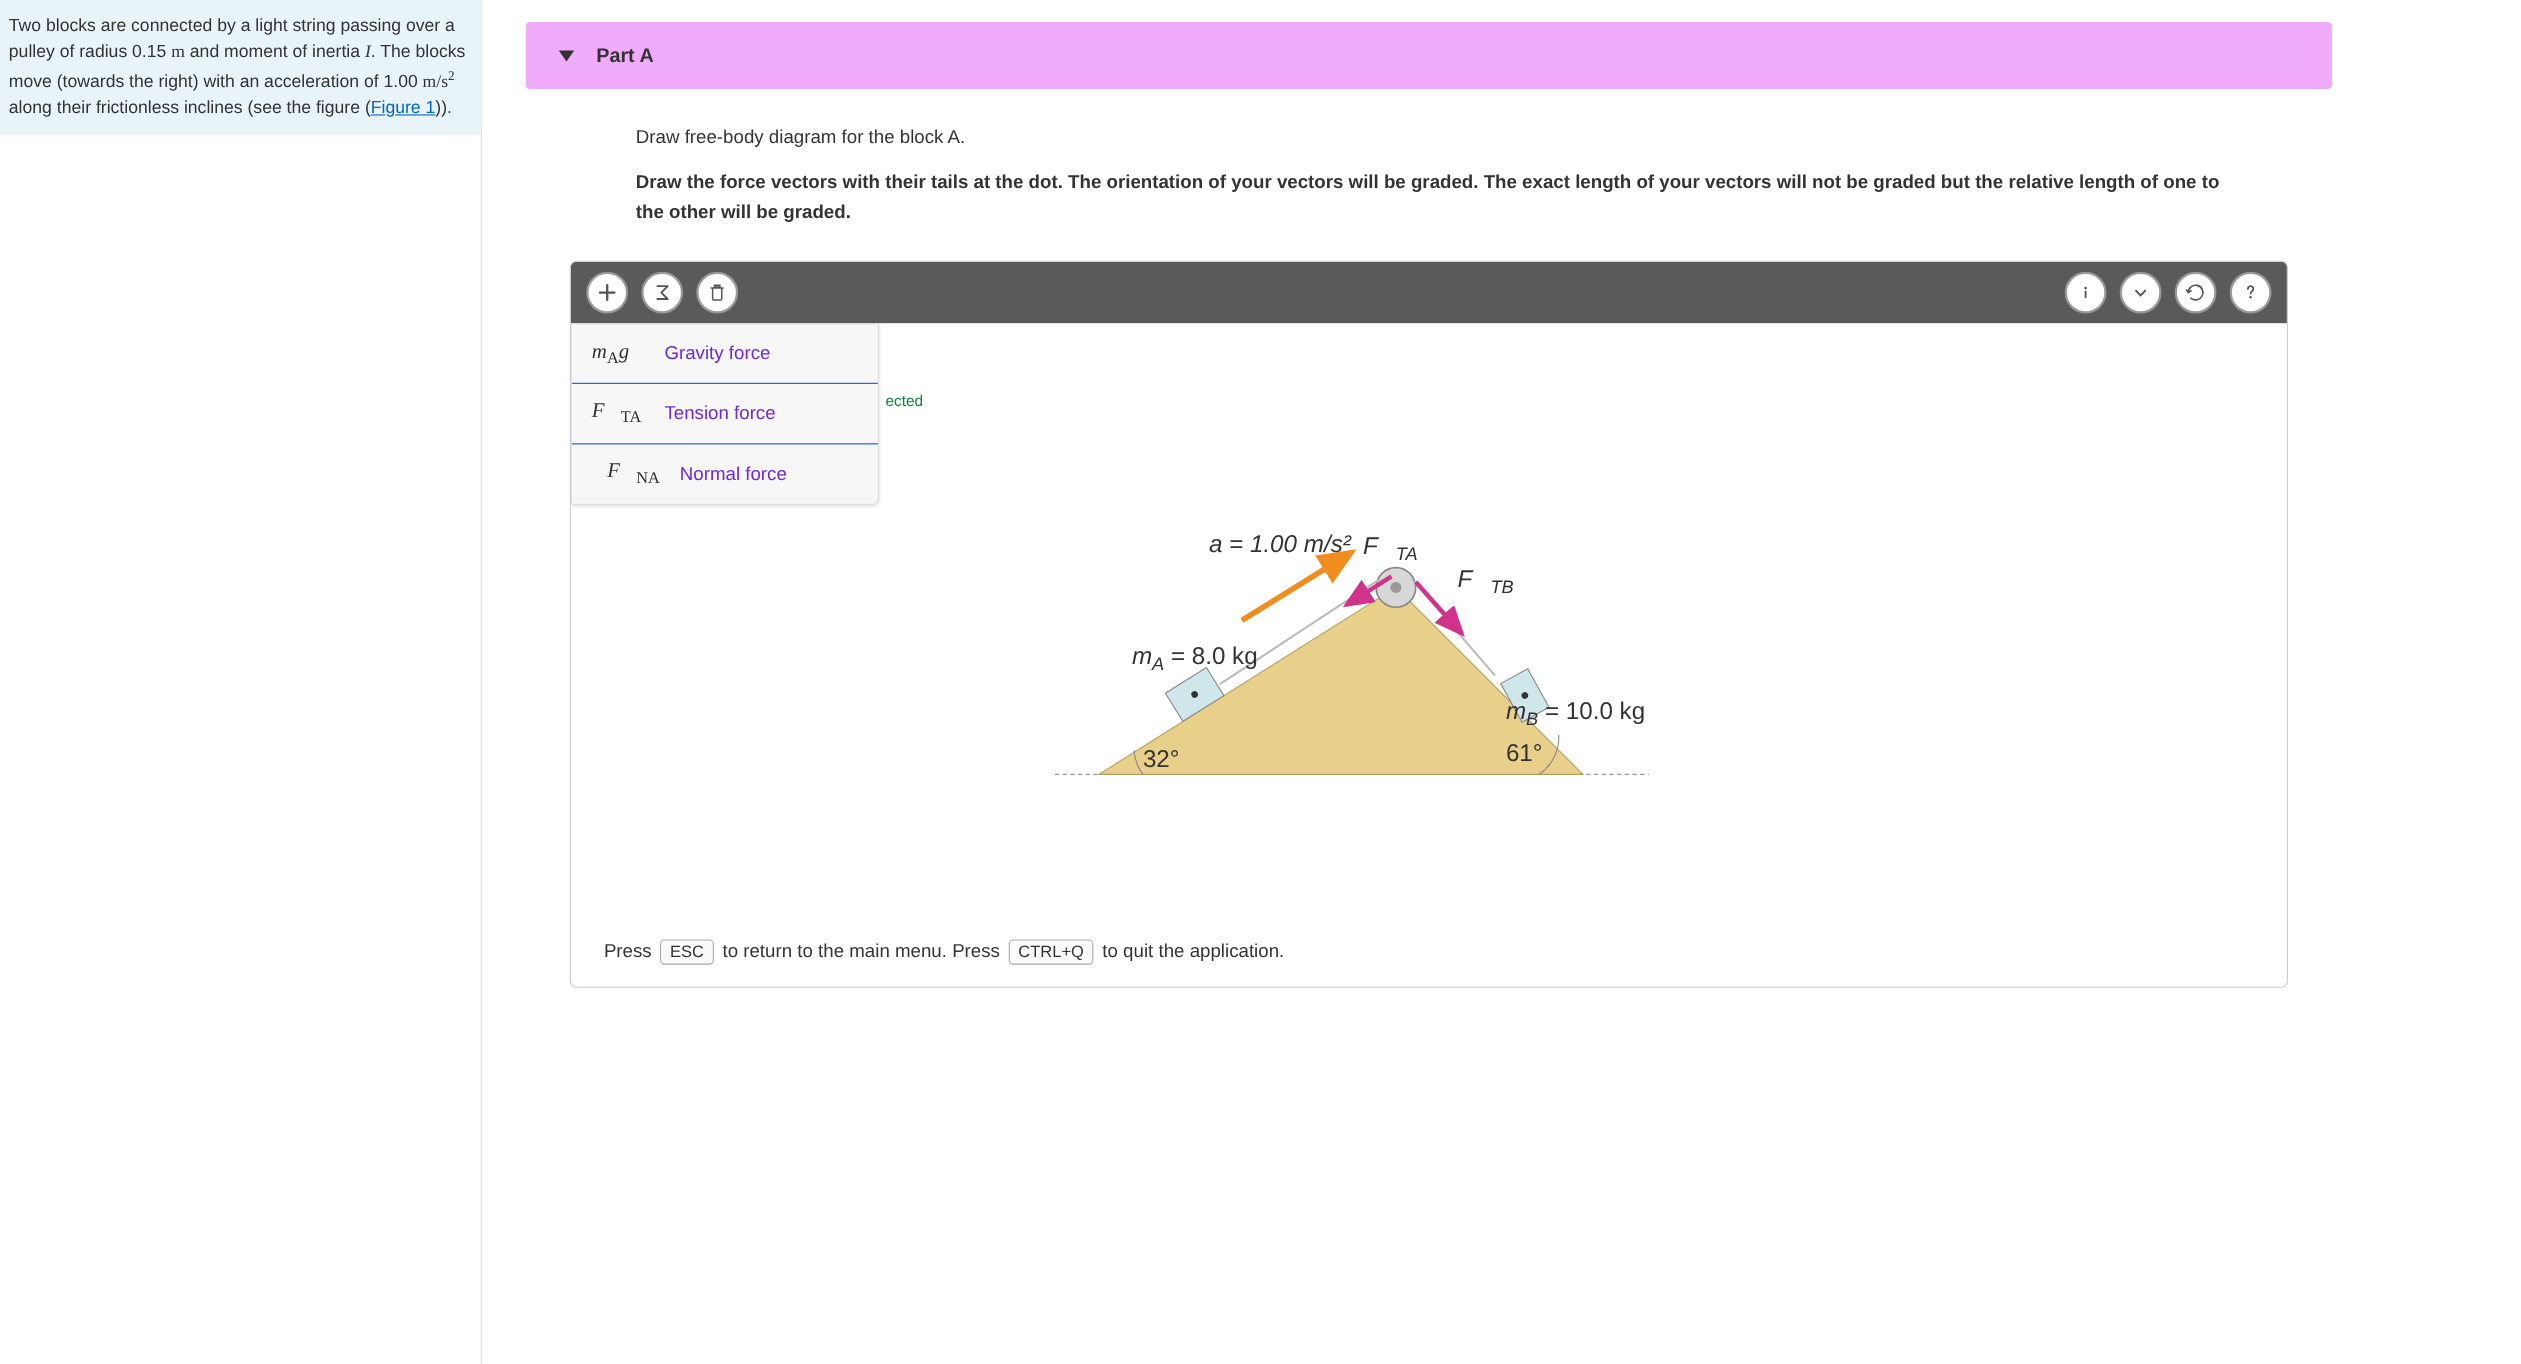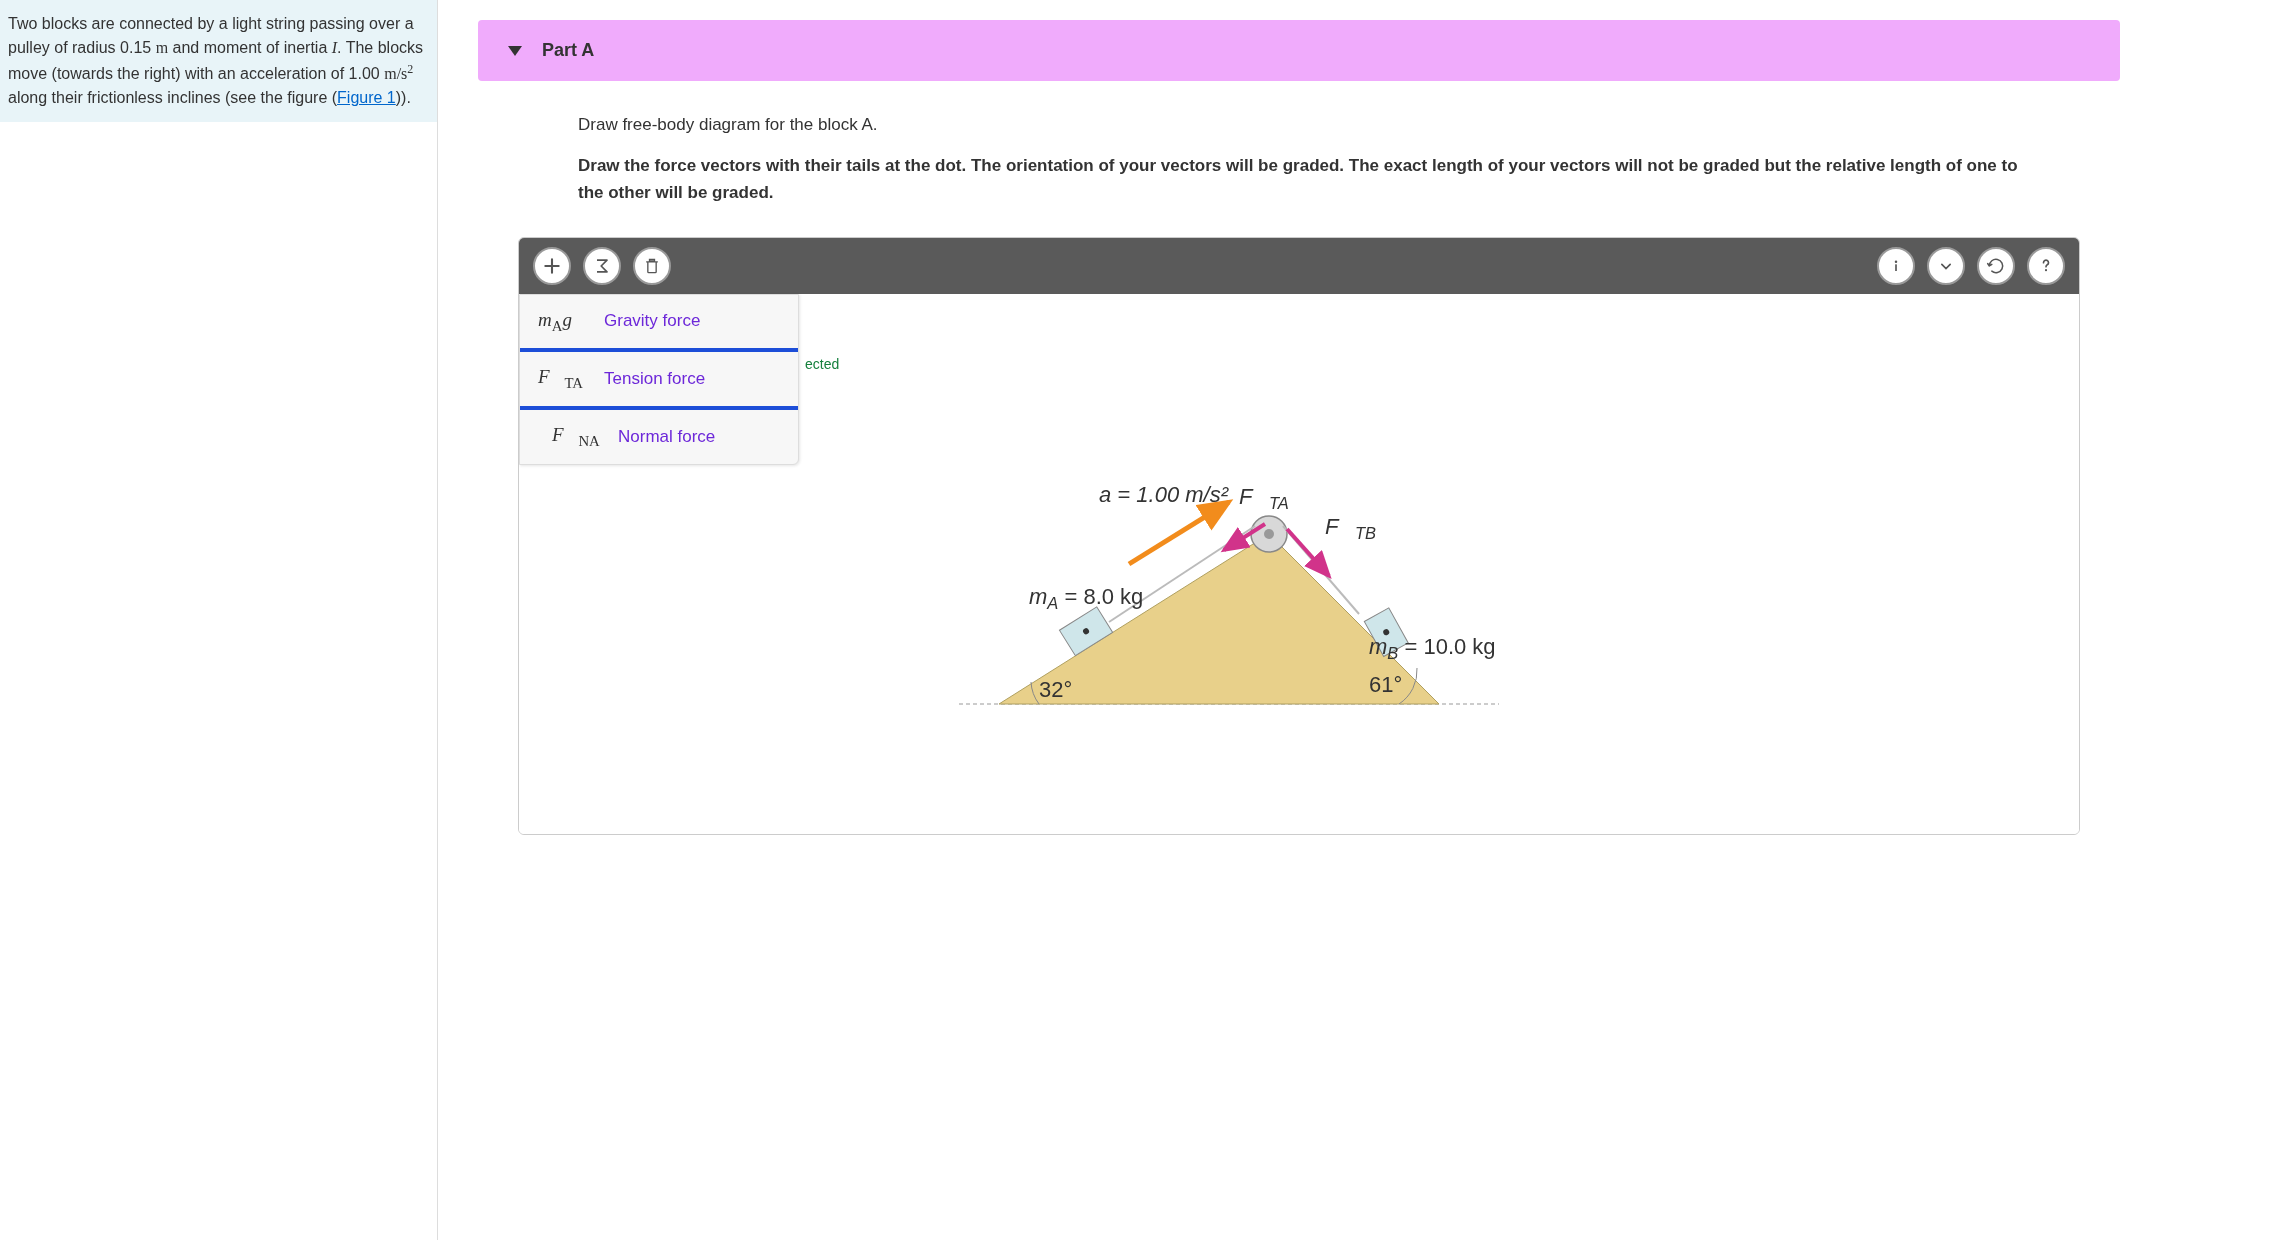--- a/index.html
+++ b/index.html
@@ -17,21 +17,21 @@
 .part-header .title { font-weight: bold; font-size: 18px; }
 .instructions { padding: 30px 100px 20px 100px; font-size: 17px; line-height: 1.6; }
 .instructions .bold { font-weight: bold; }
 .canvas-wrap { margin: 10px 40px 0 40px; border: 1px solid #ccc; border-radius: 6px; overflow: hidden; }
 .toolbar { background: #5a5a5a; height: 56px; display: flex; align-items: center; padding: 0 14px; gap: 12px; }
 .toolbar .spacer { flex: 1; }
 .tb-btn { width: 38px; height: 38px; border-radius: 50%; background: #fff; border: 2px solid #999; display: flex; align-items: center; justify-content: center; cursor: pointer; color: #555; font-size: 20px; }
 .tb-btn svg { width: 20px; height: 20px; }
 .canvas-body { display: flex; min-height: 540px; position: relative; background: #fff; }
 .force-panel { position: absolute; left: 0; top: 0; width: 280px; background: #f7f7f7; border: 1px solid #ddd; border-radius: 0 0 6px 0; box-shadow: 1px 1px 3px rgba(0,0,0,0.1); font-size: 17px; }
-.force-row { display: flex; align-items: center; padding: 14px 18px; border-bottom: 4px solid #1d4ed8; gap: 14px; cursor: pointer; }
+.force-row { display: flex; align-items: center; padding: 14px 18px; border-bottom: 1px solid #1d4ed8; gap: 14px; cursor: pointer; }
 .force-row:last-child { border-bottom: none; padding-left: 32px; }
 .force-sym { font-family: 'Times New Roman', serif; font-style: italic; font-size: 19px; width: 52px; position: relative; }
 .force-sym sub { font-size: 0.78em; font-style: normal; }
 .force-label { color: #6d28d9; }
 .text-behind { position: absolute; left: 286px; top: 62px; color: #15803d; font-size: 14px; }
 .diagram { position: absolute; left: 420px; top: 160px; width: 600px; height: 300px; }
 .diagram-label { font-family: Liberation Sans, sans-serif; font-style: italic; font-size: 22px; position: absolute; }
 .footer-text { padding: 20px 30px; font-size: 17px; }
 .key { display: inline-block; border: 1px solid #aaa; border-radius: 4px; padding: 2px 8px; font-size: 15px; background: #fafafa; margin: 0 3px; }
 </style>
@@ -160,15 +160,18 @@
           <div class="diagram-label" style="left:160px; top:28px;">a = 1.00 m/s²</div>
           <div class="diagram-label" style="left:300px; top:30px;"><span>F⃗</span><sub style="font-size:0.75em">TA</sub></div>
           <div class="diagram-label" style="left:386px; top:60px;"><span>F⃗</span><sub style="font-size:0.75em">TB</sub></div>
           <div class="diagram-label" style="left:90px; top:130px;"><span>m</span><sub style="font-size:0.75em">A</sub><span style="font-style:normal"> = 8.0 kg</span></div>
           <div class="diagram-label" style="left:430px; top:180px;"><span>m</span><sub style="font-size:0.75em">B</sub><span style="font-style:normal"> = 10.0 kg</span></div>
           <div class="diagram-label" style="left:100px; top:223px; font-style:normal">32°</div>
           <div class="diagram-label" style="left:430px; top:218px; font-style:normal">61°</div>
         </div>
       </div>
 
+      <div class="footer-text">
+        <span>Press </span><span class="key">ESC</span><span> to return to the main menu. Press </span><span class="key">CTRL+Q</span><span> to quit the application.</span>
+      </div>
     </div>
   </div>
 </div>
 
 </body></html>

